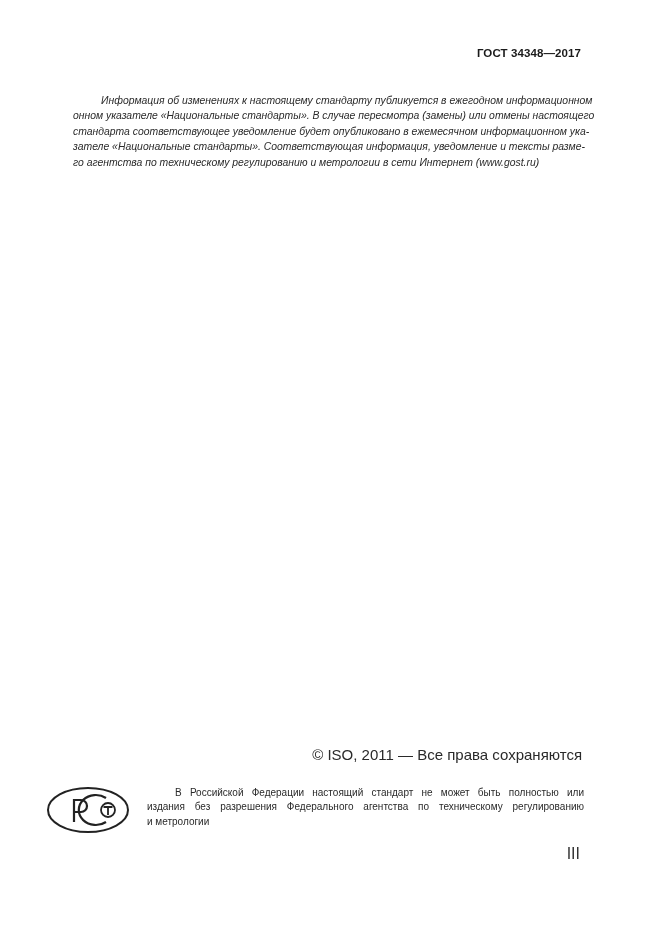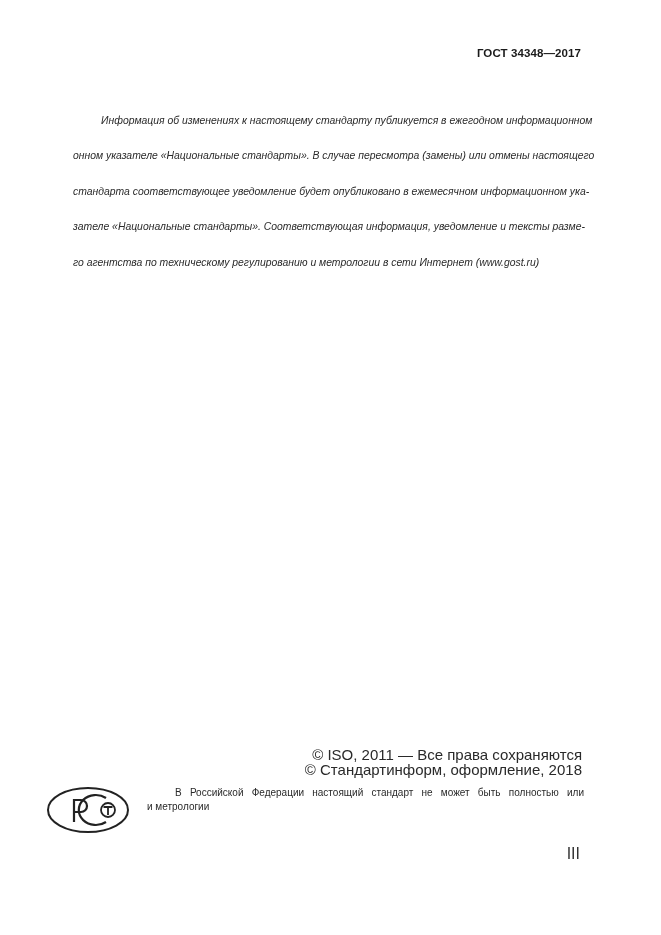--- a/index.html
+++ b/index.html
@@ -32,21 +32,20 @@
       font-style: italic;
       font-size: 10.4px;
       line-height: 15.4px;
       color: #2a2a2a;
     }
     .info-line {
       display: block;
       white-space: nowrap;
       text-align: justify;
       text-align-last: justify;
-      margin-top: 20px;
     }
     .info-line.first {
       text-indent: 28px;
     }
     .info-line.last {
       text-align-last: left;
     }
     .copyright {
       position: absolute;
       top: 748px;
@@ -101,34 +100,34 @@
 <div class="info-para">
   <span class="info-line first">Информация об изменениях к настоящему стандарту публикуется в ежегодном информационном</span>
   <span class="info-line">онном указателе «Национальные стандарты». В случае пересмотра (замены) или отмены настоящего</span>
   <span class="info-line">стандарта соответствующее уведомление будет опубликовано в ежемесячном информационном ука-</span>
   <span class="info-line">зателе «Национальные стандарты». Соответствующая информация, уведомление и тексты разме-</span>
   <span class="info-line last">го агентства по техническому регулированию и метрологии в сети Интернет (www.gost.ru)</span>
 </div>
 
 <div class="copyright">
   <div>© ISO, 2011 — Все права сохраняются</div>
-  <div>© Стандартинформ, оформление, 2018</div>
 </div>
 
 <div class="logo">
   <svg width="84" height="48" viewBox="0 0 84 48" xmlns="http://www.w3.org/2000/svg">
     <ellipse cx="42" cy="24" rx="40" ry="22" fill="none" stroke="#222" stroke-width="2"></ellipse>
 
     <path d="M 60 12 A 17 15 0 1 0 60 36" fill="none" stroke="#222" stroke-width="2.2"></path>
 
     <path d="M 28 36 L 28 14 L 35 14 A 6 6 0 0 1 35 26 L 28 26" fill="none" stroke="#222" stroke-width="2.2"></path>
 
     <circle cx="62" cy="24" r="7" fill="#fff" stroke="#222" stroke-width="1.8"></circle>
     <path d="M 57.5 21 L 66.5 21 M 62 21 L 62 29" fill="none" stroke="#222" stroke-width="1.8"></path>
   </svg>
 </div>
 
 <div class="legal-para">
   <span class="legal-line first">В Российской Федерации настоящий стандарт не может быть полностью или</span>
+  <span class="legal-line">издания без разрешения Федерального агентства по техническому регулированию</span>
   <span class="legal-line last">и метрологии</span>
 </div>
 
 <div class="page-num">III</div>
 
 </body></html>

